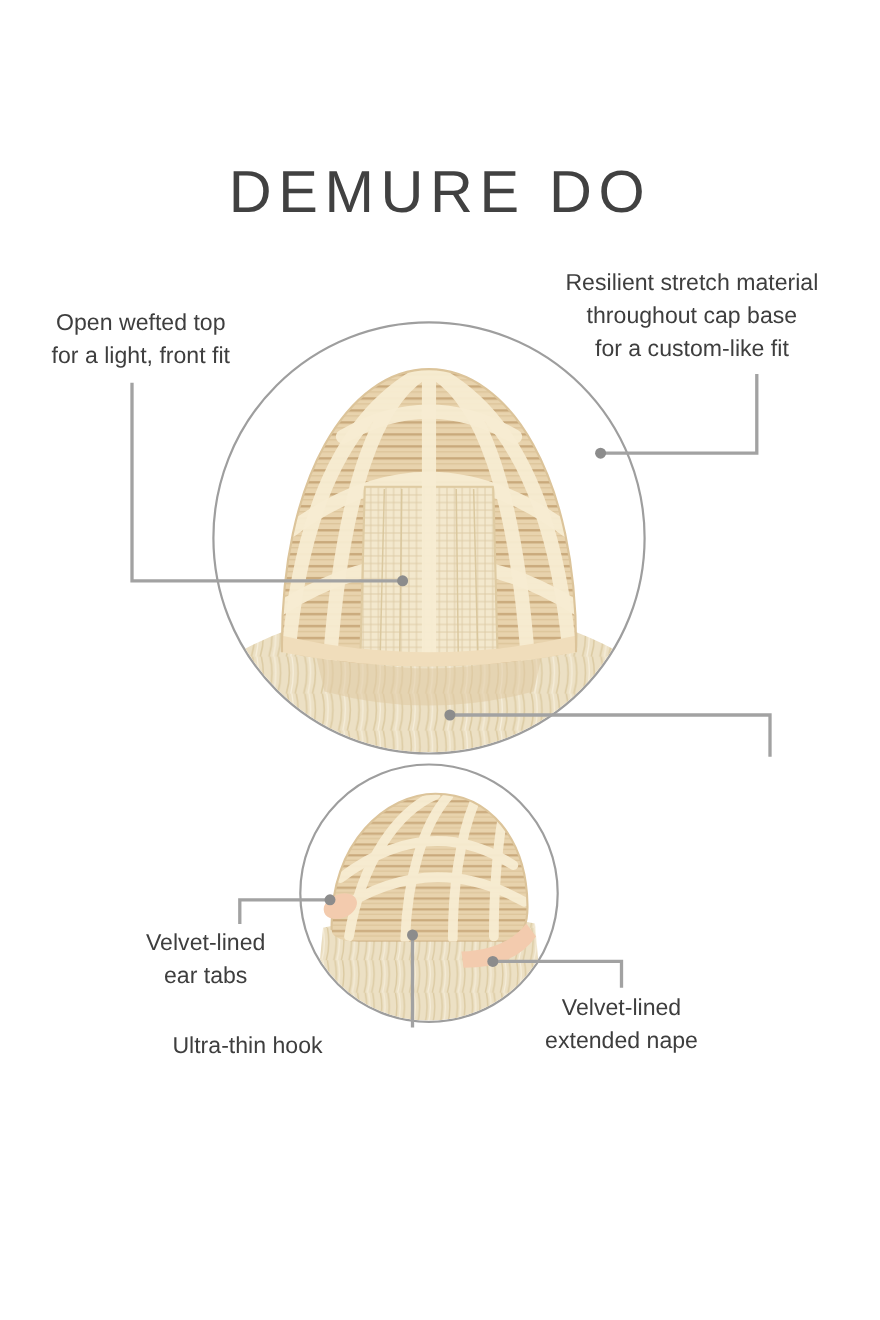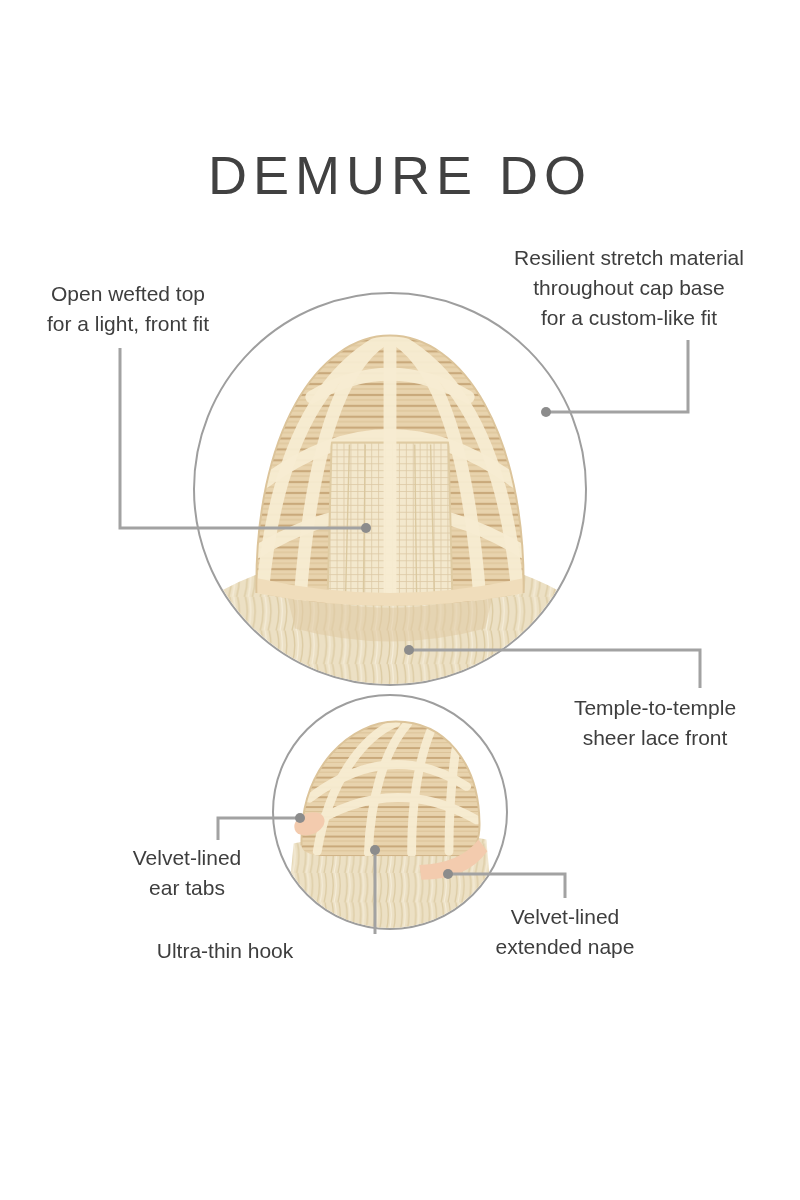--- a/index.html
+++ b/index.html
@@ -67,22 +67,20 @@
 
 <div class="stage">
 
   <h1 class="page-title">DEMURE DO</h1>
 
   <div class="callout-label label-open-wefted">Open wefted top
 for a light, front fit</div>
   <div class="callout-label label-resilient">Resilient stretch material
 throughout cap base
 for a custom-like fit</div>
-  <div class="callout-label label-temple-lace">Temple-to-temple
-sheer lace front</div>
   <div class="callout-label label-ear-tabs">Velvet-lined
 ear tabs</div>
   <div class="callout-label label-hook-loop">Ultra-thin hook
 and loop adjusters
 at the nape for a
 personalized fit</div>
   <div class="callout-label label-extended-nape">Velvet-lined
 extended nape</div>
 
   <div class="photo-circle circle-front">

